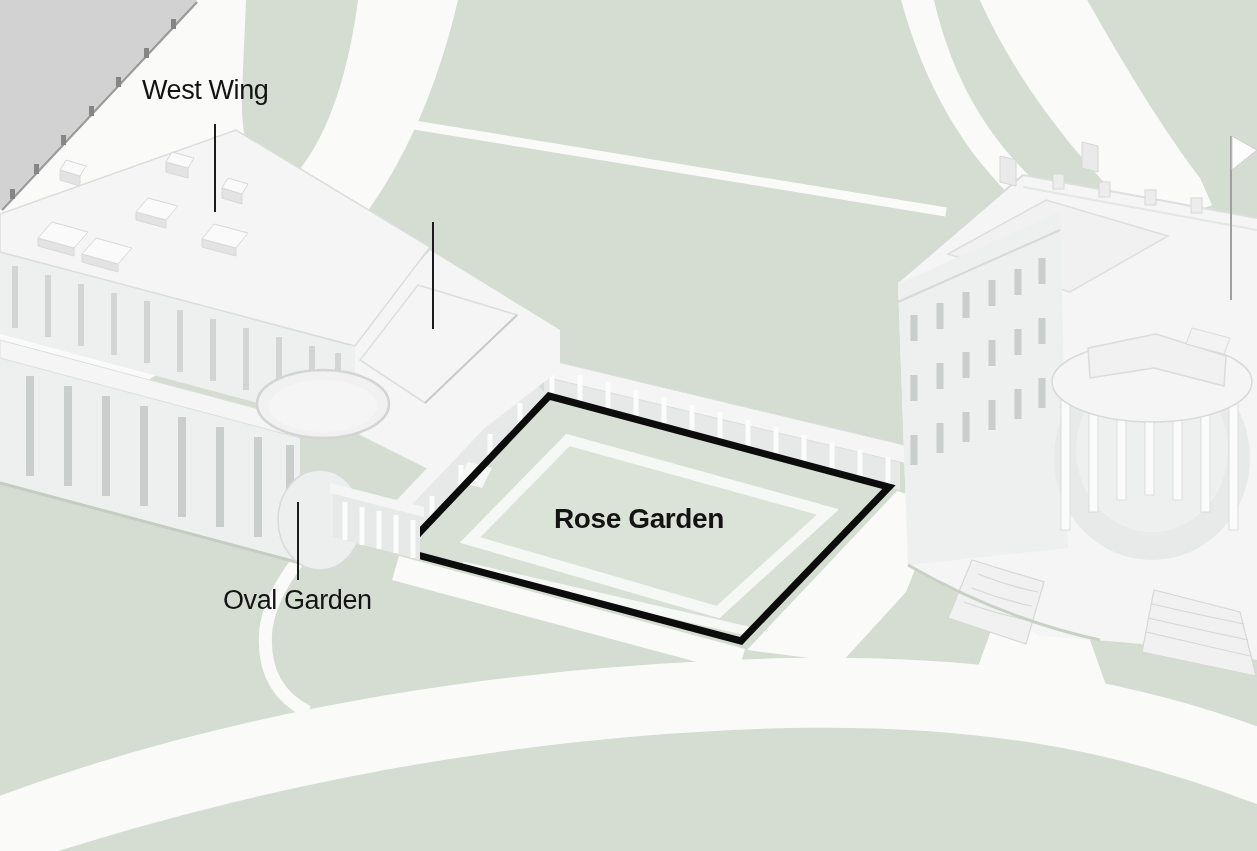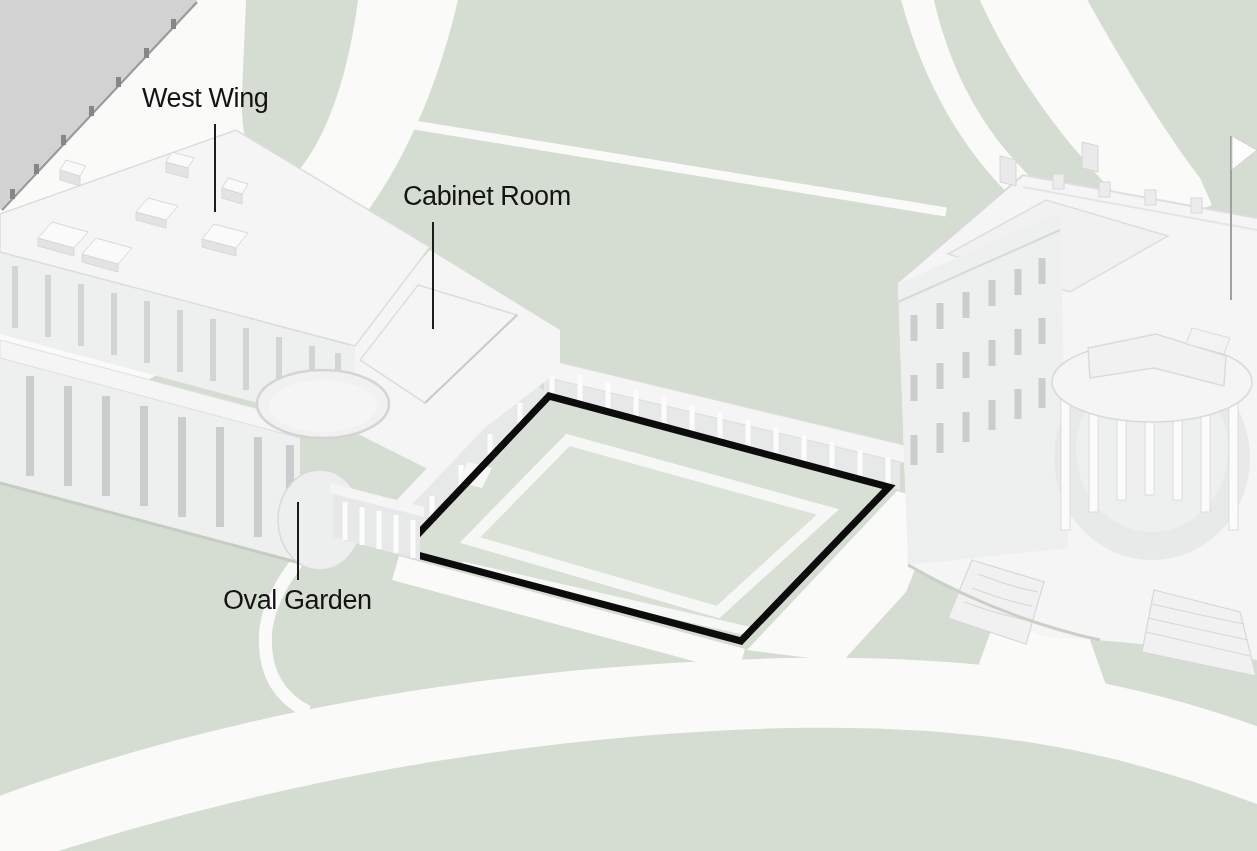--- a/index.html
+++ b/index.html
@@ -255,16 +255,16 @@
         <line x1="1231" y1="136" x2="1231" y2="300" stroke="#a0a0a0" stroke-width="2"></line>
         <polygon points="1232,136 1257,150 1232,170" fill="#fdfdfd" stroke="#cfcfcf" stroke-width="1"></polygon>
       </g>
     </g>
 
     <line class="leader" x1="215" y1="124" x2="215" y2="212"></line>
     <line class="leader" x1="433" y1="222" x2="433" y2="329"></line>
     <line class="leader" x1="298" y1="502" x2="298" y2="580"></line>
   </svg>
 
-  <div class="map-label" style="left:142px;top:84px;">West Wing</div>
-  <div class="map-label" style="left:403px;top:182px;">Cabinet Room</div>
+  <div class="map-label" style="left:142px;top:76px;">West Wing</div>
   <div class="map-label" style="left:223px;top:586px;">Oval Garden</div>
+  <div class="map-label bold" style="left:554px;top:504px;">Rose Garden</div>
 </div>
 
 </body></html>

